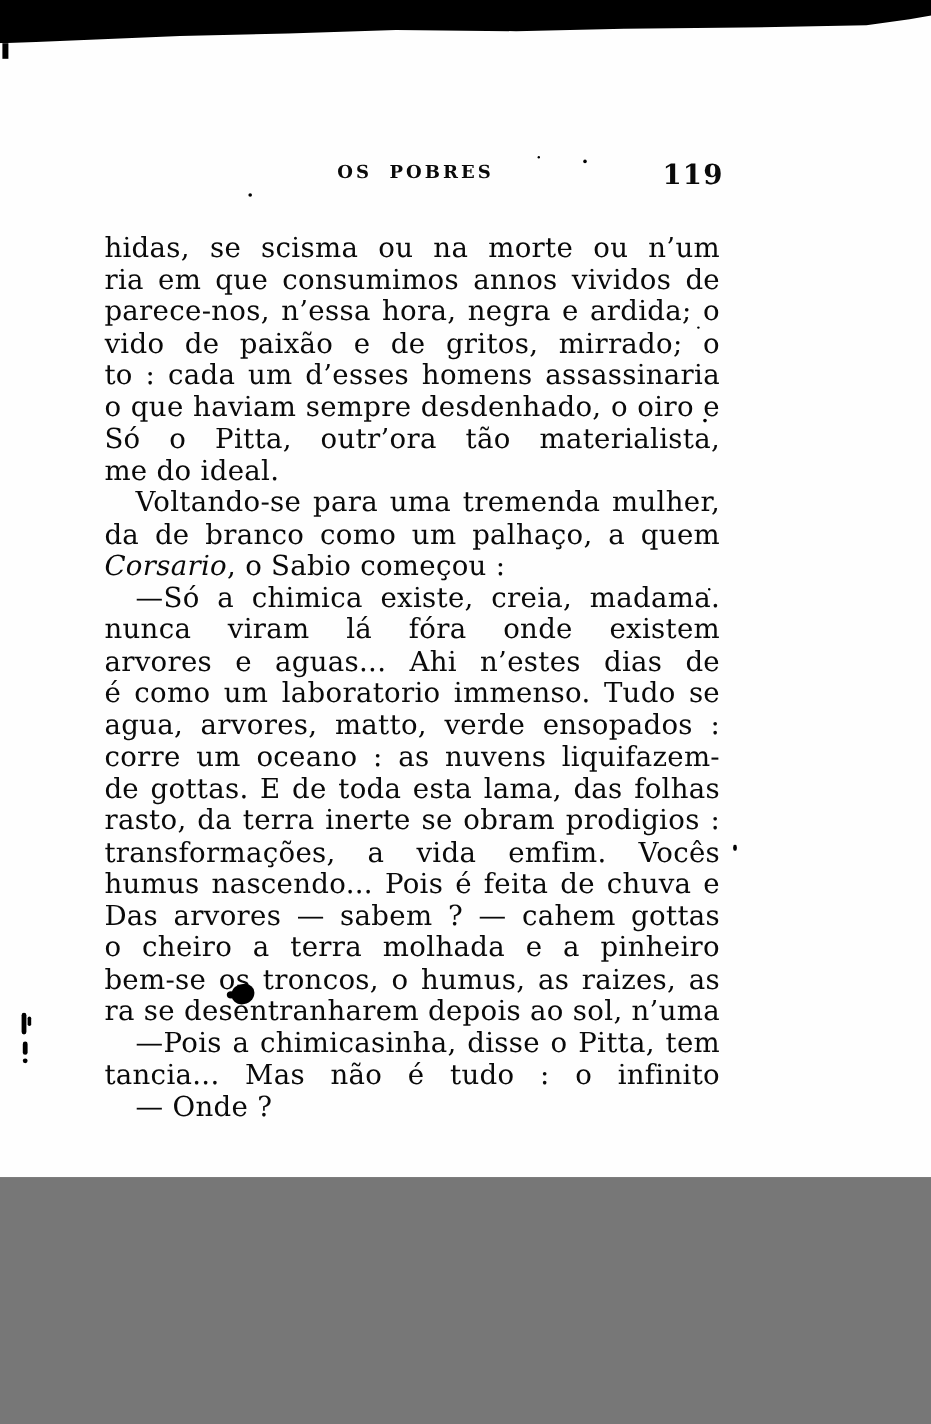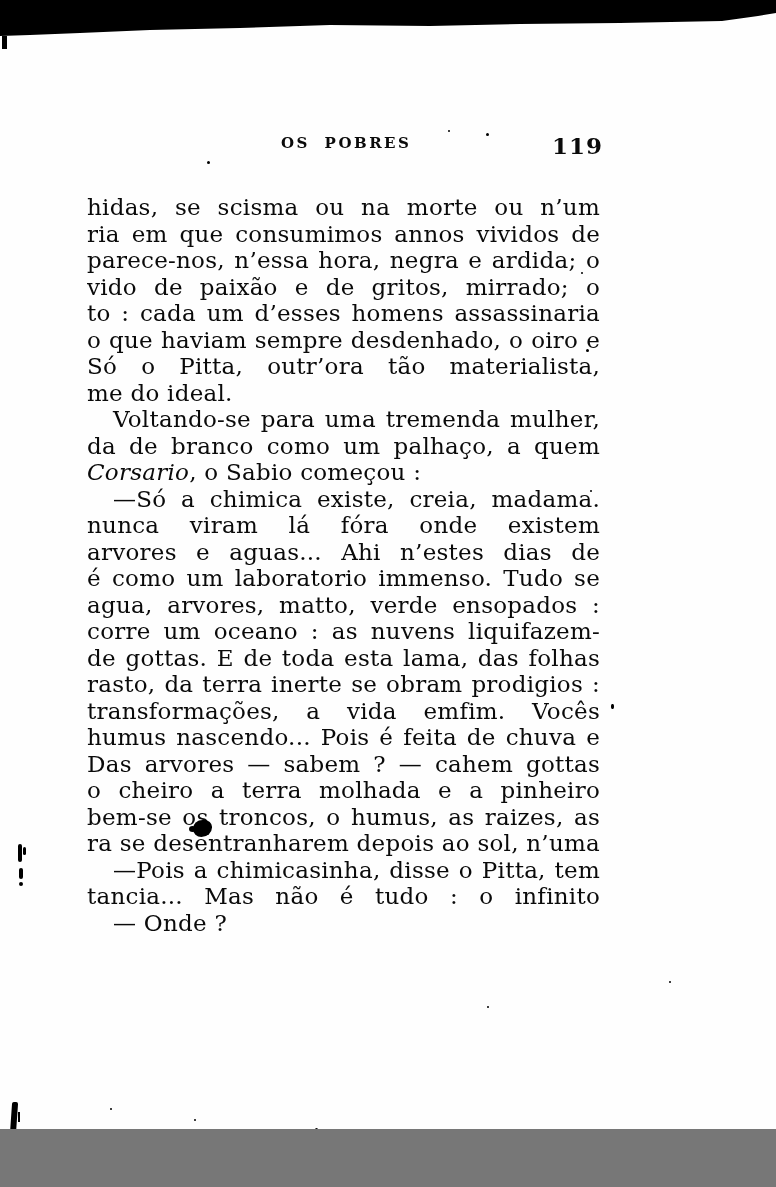--- a/index.html
+++ b/index.html
@@ -1,18 +1,18 @@
 <!DOCTYPE html>
 <html><head>
 <meta charset="utf-8">
 <style>
   html,body{margin:0;padding:0;background:#777;}
   .page{
     position:relative;
-    width:776px;height:1129px;
+    width:776px;height:981px;
     background:#fefefe;
     overflow:hidden;
     font-family:"DejaVu Serif","Liberation Serif",serif;
     color:#0a0a0a;
   }
   
   .bar-top{
     position:absolute;left:0;top:0;width:776px;height:38px;background:#000;
     clip-path:polygon(0 0,776px 0,776px 13px,758px 16px,722px 21px,620px 23px,520px 24px,430px 26px,330px 25px,240px 28px,150px 30px,80px 33px,30px 35px,0 36px);
   }

